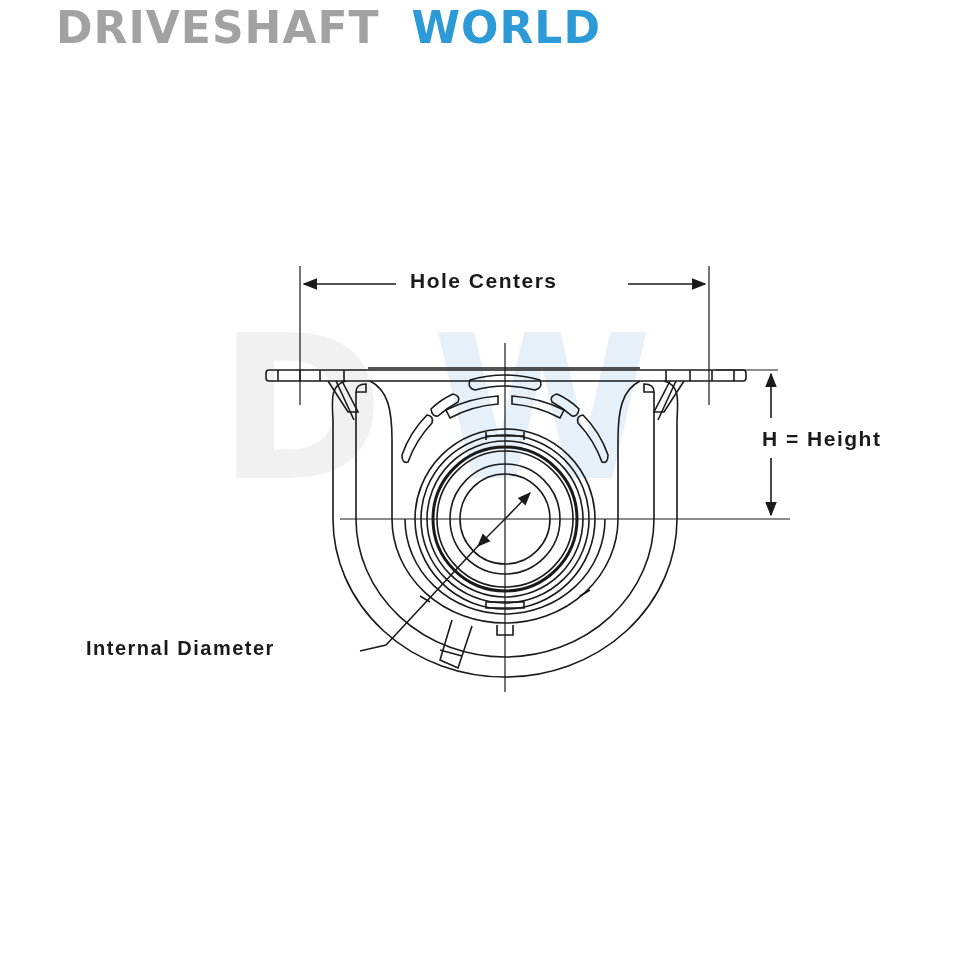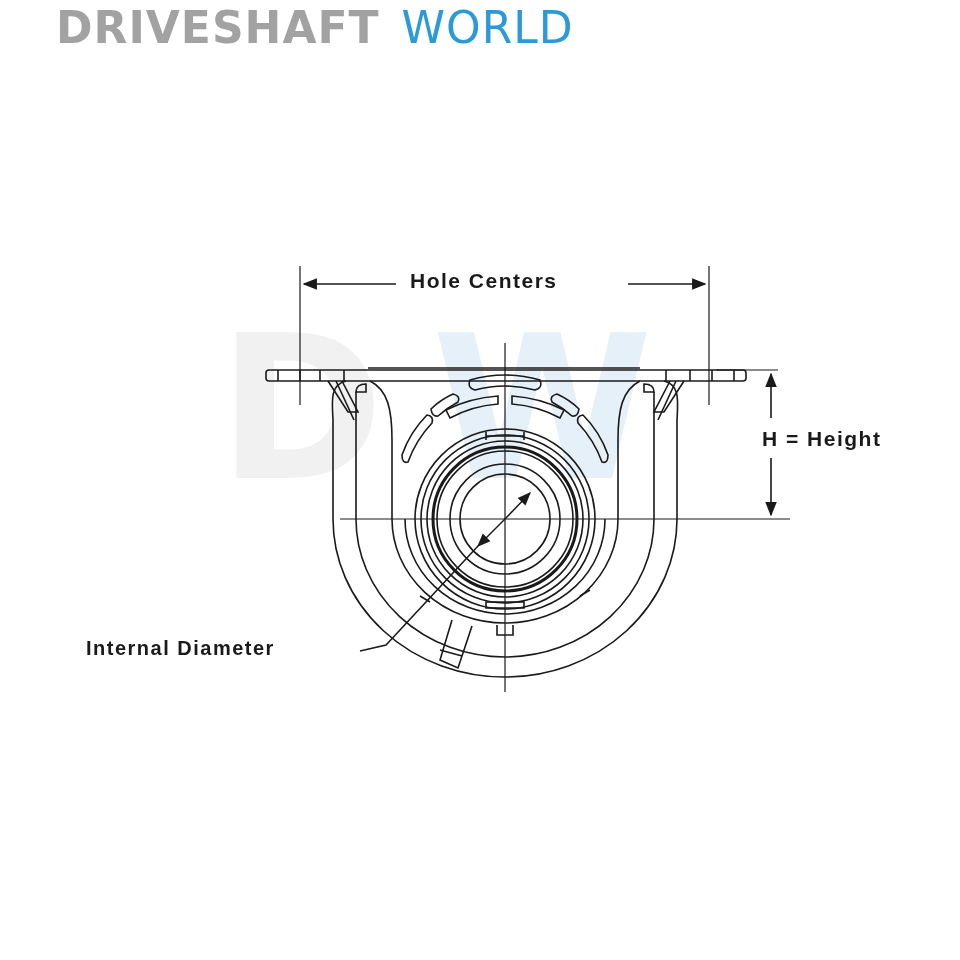--- a/index.html
+++ b/index.html
@@ -1,19 +1,19 @@
 <!DOCTYPE html>
 <html><head>
 <meta charset="utf-8">
 <style>
   html, body { margin: 0; padding: 0; background: #ffffff; }
   body { width: 960px; height: 960px; position: relative; overflow: hidden; font-family: "Liberation Sans", "DejaVu Sans", sans-serif; }
-  .logo { position: absolute; left: 56px; top: 2px; height: 48px; display: flex; align-items: baseline; white-space: nowrap; }
+  .logo { position: absolute; left: 56px; top: 2px; height: 48px; display: flex; align-items: baseline; white-space: nowrap; gap: 32px; }
   .logo .brand-a { font-family: "DejaVu Sans", sans-serif; font-weight: bold; font-size: 44px; color: #a2a2a2; letter-spacing: 1px; }
-  .logo .brand-b { font-family: "DejaVu Sans", sans-serif; font-weight: normal; font-size: 44px; color: #2d9ad8; letter-spacing: 1px; margin-left: 22px; }
+  .logo .brand-b { font-family: "DejaVu Sans", sans-serif; font-weight: bold; font-size: 44px; color: #2d9ad8; letter-spacing: 1px; margin-left: 0; }
   svg.diagram { position: absolute; left: 0; top: 0; }
   .lbl { font-family: "Liberation Sans", "DejaVu Sans", sans-serif; font-weight: bold; fill: #1a1a1a; letter-spacing: 1.5px; }
 </style>
 </head>
 <body>
 
 <div class="logo">
   <span class="brand-a">DRIVESHAFT</span>
   <span class="brand-b">WORLD</span>
 </div>

